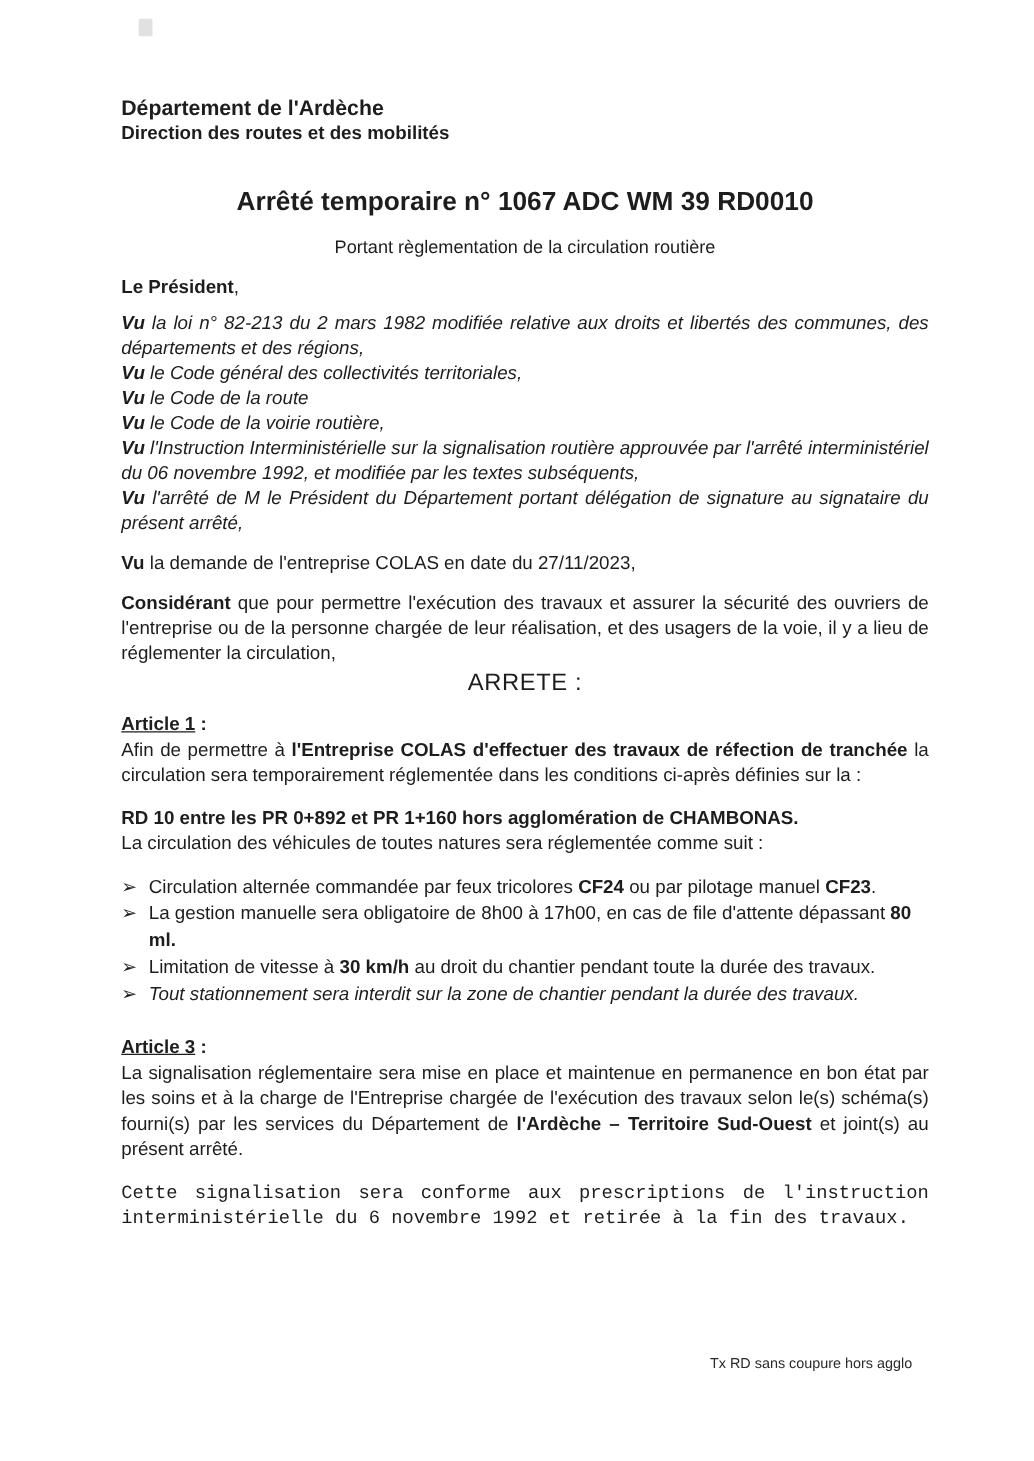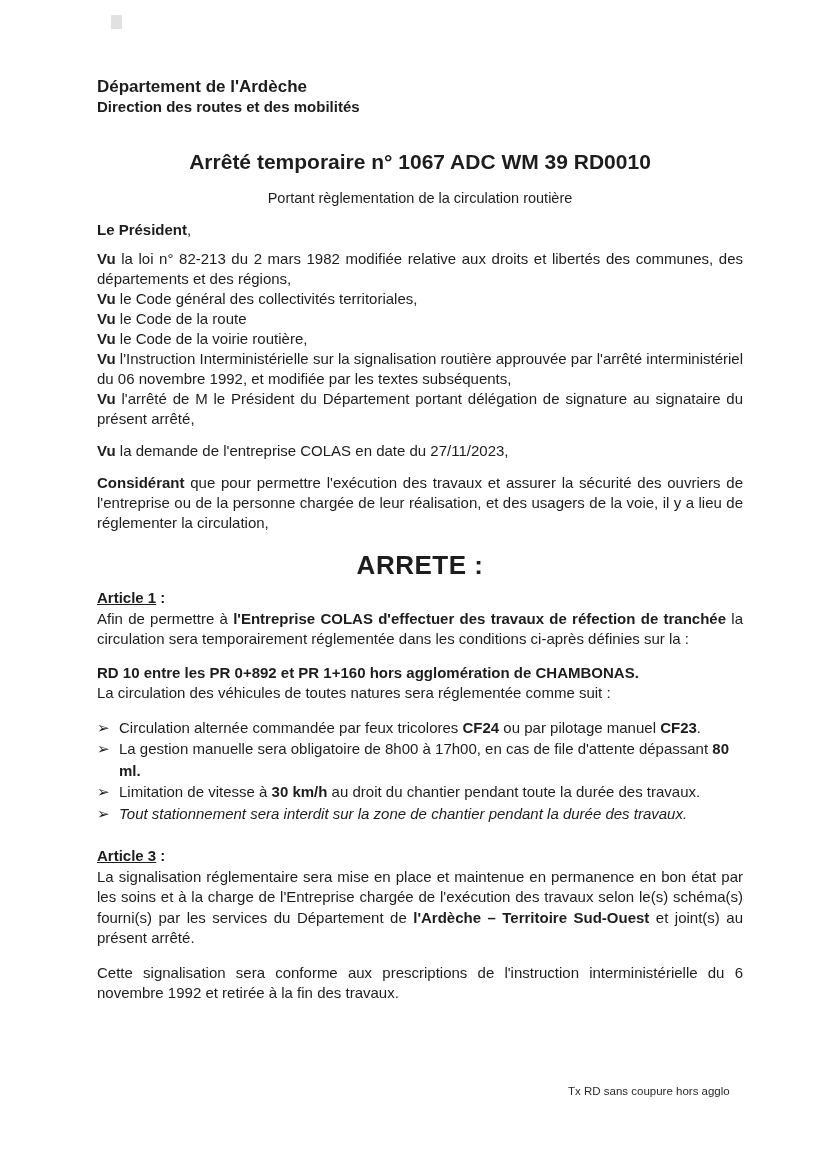--- a/index.html
+++ b/index.html
@@ -19,40 +19,40 @@
   .b { font-weight: bold; }
 
   .hdr1 { font-size: 17px; font-weight: bold; line-height: 21px; text-align: left; }
   .hdr2 { font-size: 15px; font-weight: bold; line-height: 19px; text-align: left; }
 
   .title { font-size: 21px; font-weight: bold; text-align: center; margin-top: 33px; line-height: 26px; }
   .subtitle { font-size: 14.5px; text-align: center; margin-top: 14px; line-height: 18px; }
 
   .salutation { margin-top: 13px; text-align: left; }
   .visas { margin-top: 8px; }
-  .visas p { line-height: 20px; }
+  .visas p { line-height: 20px; font-style: italic; }
   .request { margin-top: 12px; text-align: left; }
   .considering { margin-top: 12px; line-height: 20px; }
 
-  .arrete { font-size: 26px; font-weight: bold; text-align: center; line-height: 24px; margin-top: 20px; letter-spacing: 0.5px; }
+  .arrete { font-size: 19px; font-weight: normal; text-align: center; line-height: 24px; margin-top: 2px; letter-spacing: 0.5px; }
 
   .article-heading { margin-top: 11px; font-weight: bold; text-align: left; }
   .article-heading .u { text-decoration: underline; }
 
   .rd-line { margin-top: 13px; font-weight: bold; text-align: left; }
   .a2-heading { margin-top: 15px; }
   .date-line { margin-top: 8px; text-align: center; font-weight: bold; }
 
   .bullets { margin-top: 13px; }
   .bullet { display: flex; line-height: 21.5px; text-align: left; }
   .bullet .marker { width: 22px; flex: none; }
   .bullet.italic .text { font-style: italic; }
 
   .a3-heading { margin-top: 22px; }
-  .p2 { margin-top: 14px; }
+  .p2 { margin-top: 14px; font-family: Liberation Mono, monospace; }
 
   .footer-note {
     position: absolute; left: 568px; top: 1084px;
     font-size: 11.5px; line-height: 14px; color: #2a2a2a; text-align: left;
   }
   .scan-artifact {
     position: absolute; left: 111px; top: 15px; width: 11px; height: 14px;
     background: #c9c9c9; opacity: 0.55; border-radius: 1px;
   }
 </style>

